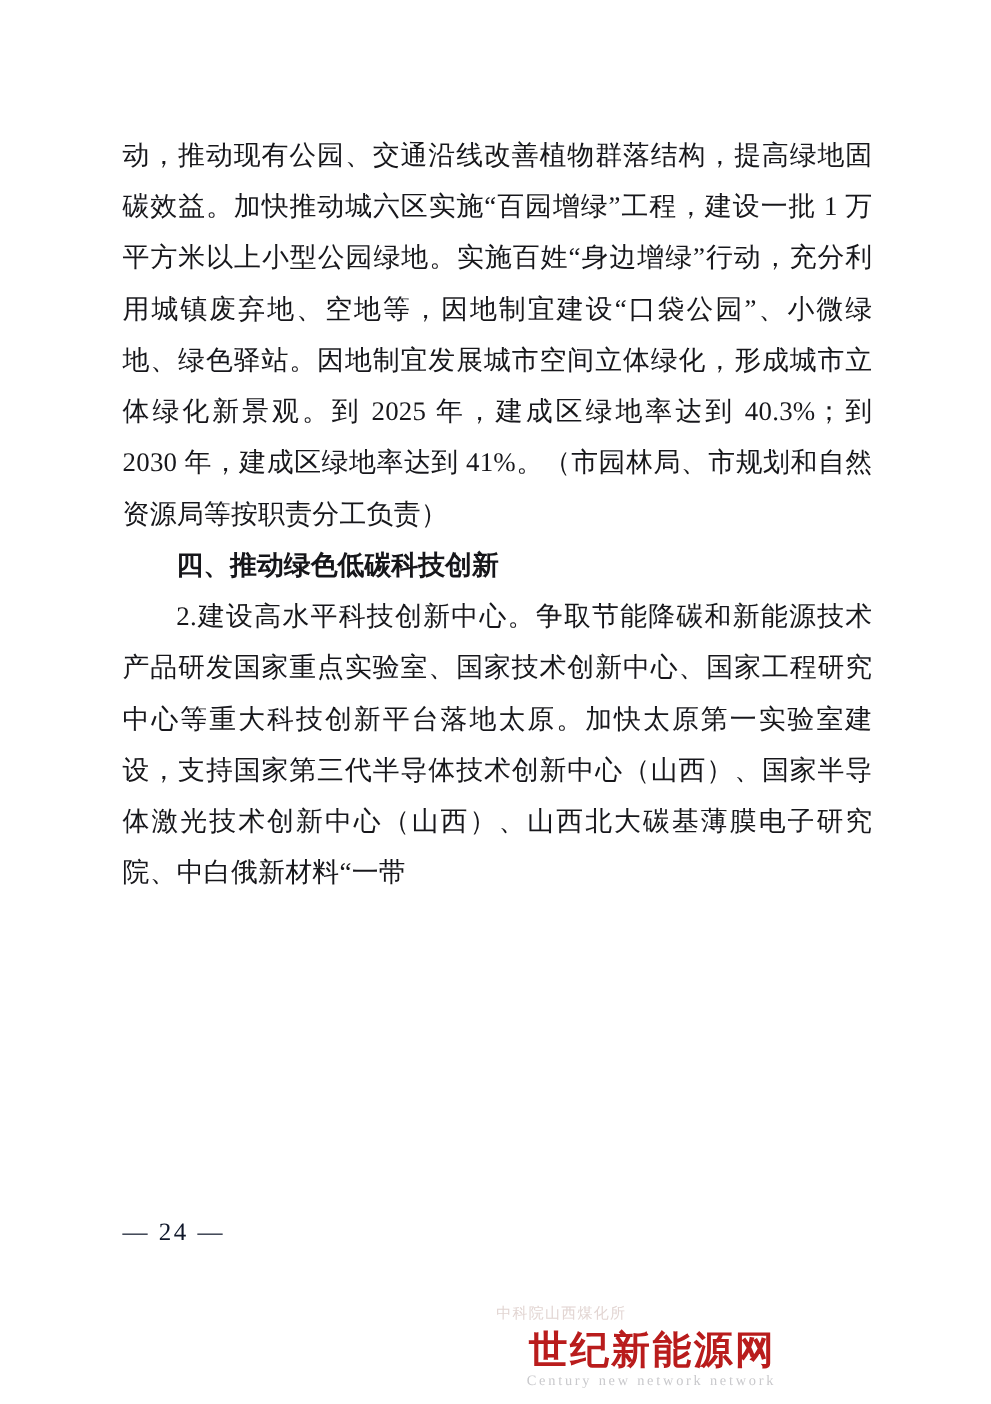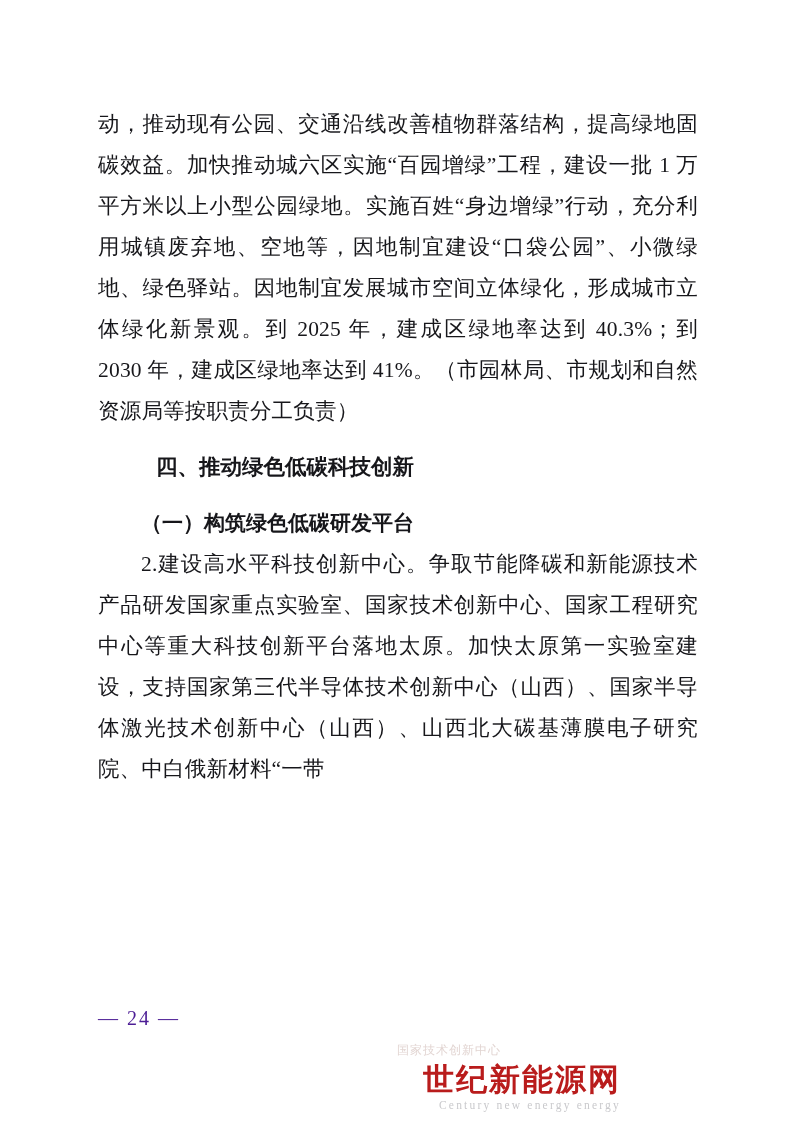--- a/index.html
+++ b/index.html
@@ -36,43 +36,42 @@
     letter-spacing: 0.2px;
     color: #17171b;
   }
   p.body {
     text-indent: 0;
   }
   p.indent2 {
     text-indent: 43px;
   }
   .heading {
-    margin: 15px;
+    margin: 0;
     font-size: 21.5px;
     line-height: 41px;
     font-weight: bold;
     text-indent: 43px;
     color: #16161a;
   }
   .subheading {
     margin: 0;
     font-size: 21px;
     line-height: 41px;
     font-weight: bold;
     text-indent: 43px;
     color: #16161a;
   }
   .page-number {
     position: absolute;
     left: 98px;
     top: 975px;
     font-size: 20px;
     letter-spacing: 2px;
-    color: #4c1d95;
-    margin-top: 32px;
+    color: #0f172a;
   }
   .watermark {
     position: absolute;
     right: 36px;
     bottom: 12px;
     width: 330px;
     text-align: right;
     user-select: none;
   }
   .wm-faint {
@@ -101,25 +100,24 @@
   }
 </style>
 </head>
 <body>
 
 <div class="page">
 
   <div class="content">
     <p class="body">动，推动现有公园、交通沿线改善植物群落结构，提高绿地固碳效益。加快推动城六区实施“百园增绿”工程，建设一批 1 万平方米以上小型公园绿地。实施百姓“身边增绿”行动，充分利用城镇废弃地、空地等，因地制宜建设“口袋公园”、小微绿地、绿色驿站。因地制宜发展城市空间立体绿化，形成城市立体绿化新景观。到 2025 年，建成区绿地率达到 40.3%；到 2030 年，建成区绿地率达到 41%。（市园林局、市规划和自然资源局等按职责分工负责）</p>
     <div class="heading">四、推动绿色低碳科技创新</div>
-    <div class="subheading">（一）构筑绿色低碳研发平台</div>
     <p class="indent2">2.建设高水平科技创新中心。争取节能降碳和新能源技术产品研发国家重点实验室、国家技术创新中心、国家工程研究中心等重大科技创新平台落地太原。加快太原第一实验室建设，支持国家第三代半导体技术创新中心（山西）、国家半导体激光技术创新中心（山西）、山西北大碳基薄膜电子研究院、中白俄新材料“一带</p>
   </div>
 
   <div class="page-number">— 24 —</div>
 
   <div class="watermark">
-    <div class="wm-faint">国家技术创新中心</div>
+    <div class="wm-faint">中科院山西煤化所</div>
     <div class="wm-main">世纪新能源网</div>
-    <div class="wm-sub">Century new energy energy</div>
+    <div class="wm-sub">Century new network network</div>
   </div>
 
 </div>
 
 </body></html>

